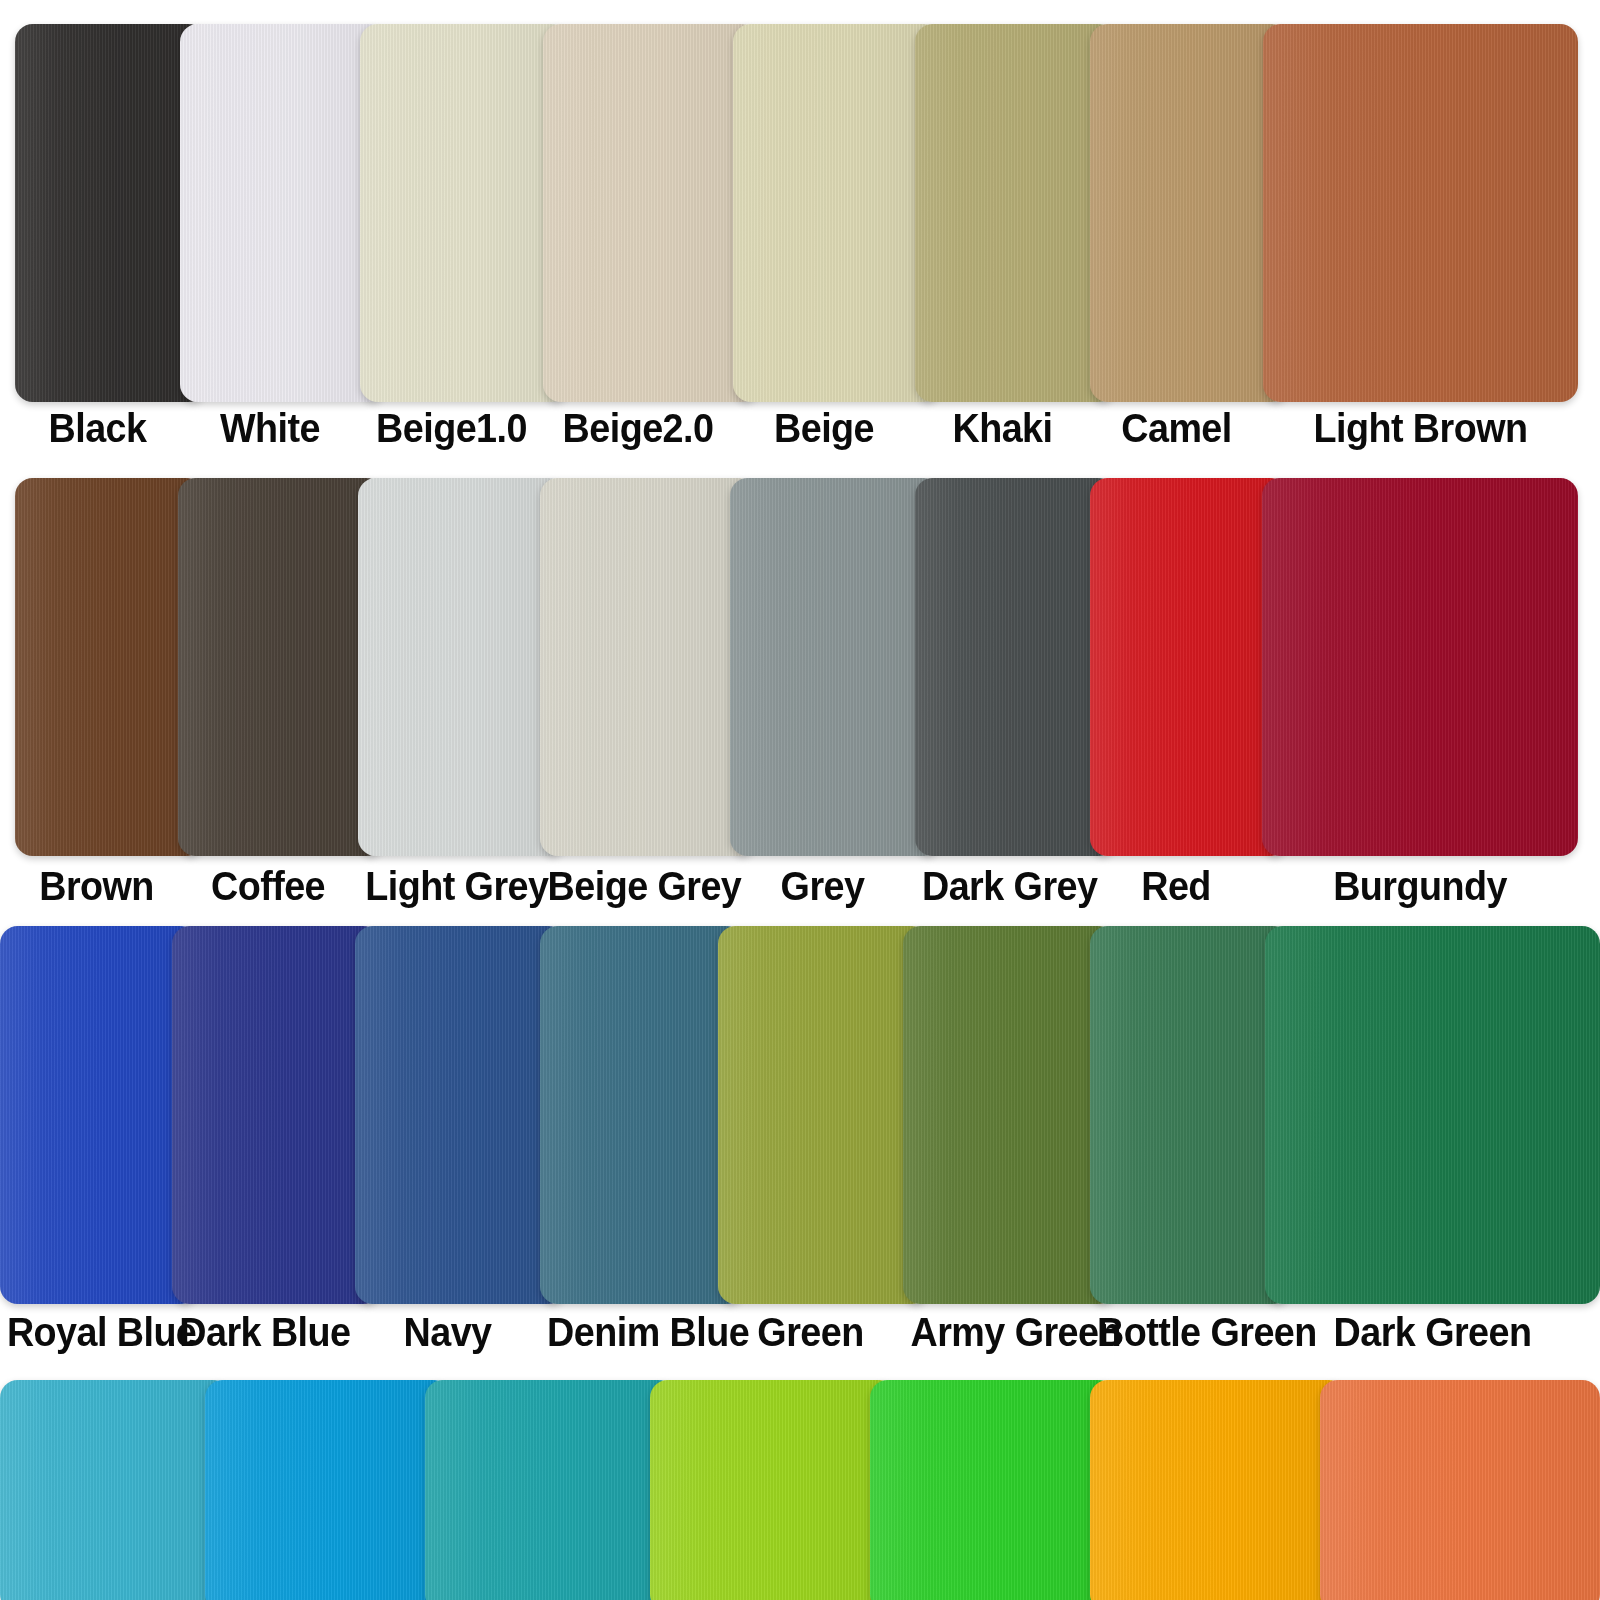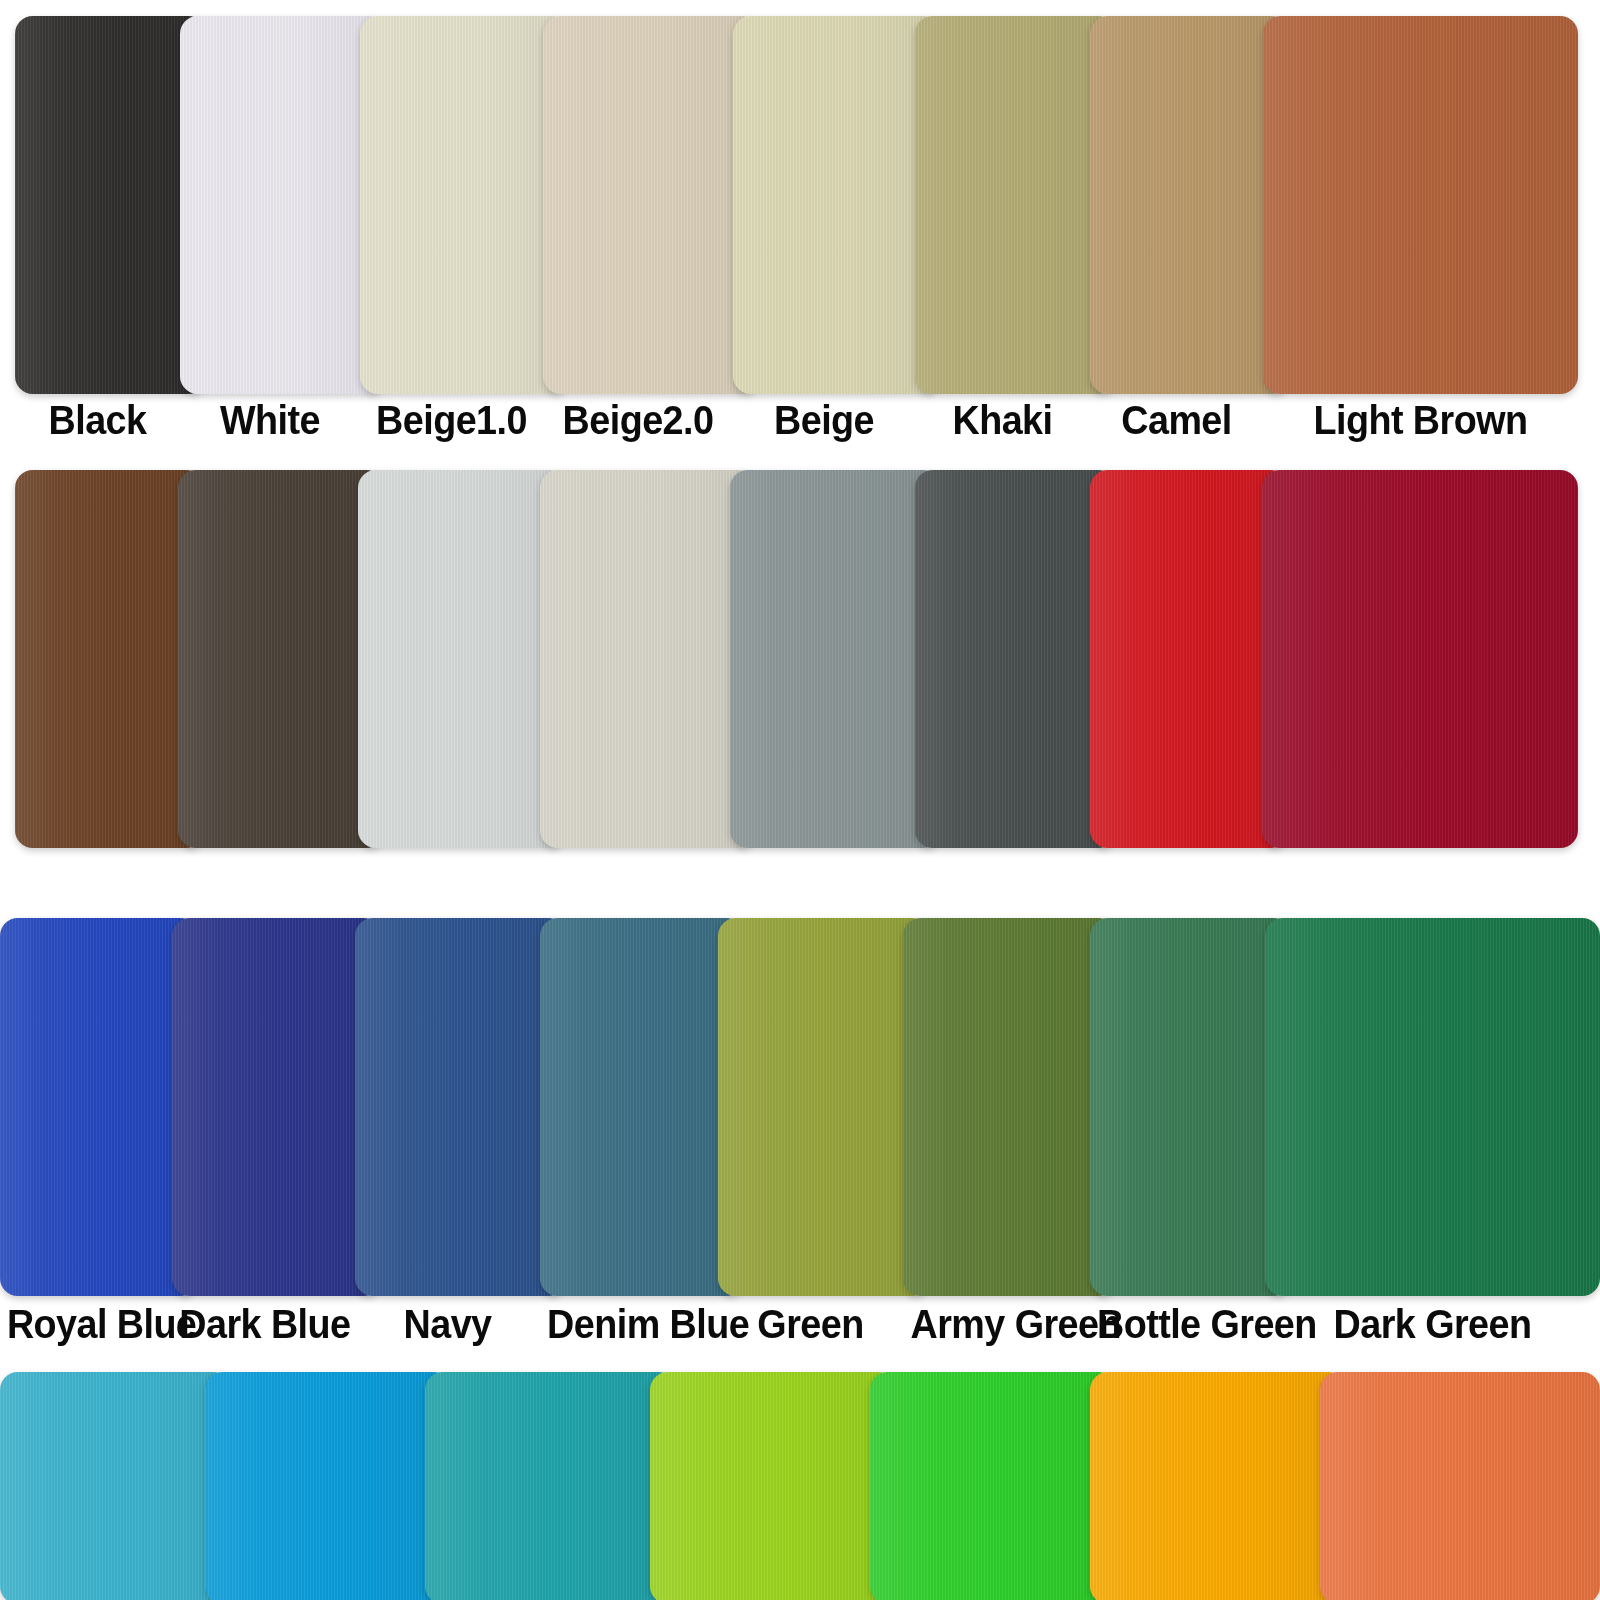--- a/index.html
+++ b/index.html
@@ -10,21 +10,21 @@
   body {
     width: 1600px;
     height: 1600px;
     position: relative;
     overflow: hidden;
     font-family: "Liberation Sans", sans-serif;
   }
 
   #chart {
     position: absolute;
-    left: 0; top: 4px;
+    left: 0; top: 12px;
     width: 1600px;
     height: 1264px;
     background: #ffffff;
   }
 
   .swatch-row {
     position: absolute;
     left: 0;
     width: 1600px;
   }
@@ -147,20 +147,30 @@
         <div class="swatch" style="left: 915px; width: 201px; height: 378px; background: rgb(74, 79, 80); z-index: 15;">
           <div class="tex"></div>
         </div>
         <div class="swatch" style="left: 1090px; width: 198px; height: 378px; background: rgb(212, 25, 32); z-index: 16;">
           <div class="tex"></div>
         </div>
         <div class="swatch" style="left: 1262px; width: 316px; height: 378px; background: rgb(156, 12, 42); z-index: 17;">
           <div class="tex"></div>
         </div>
       </div>
+      <div class="labels" style="top: 380px;">
+        <div class="label" style="left: 15px; width: 163px;">Brown</div>
+        <div class="label" style="left: 178px; width: 180px;">Coffee</div>
+        <div class="label" style="left: 358px; width: 182px;">Light Grey</div>
+        <div class="label" style="left: 540px; width: 190px;">Beige Grey</div>
+        <div class="label" style="left: 730px; width: 185px;">Grey</div>
+        <div class="label" style="left: 915px; width: 175px;">Dark Grey</div>
+        <div class="label" style="left: 1090px; width: 172px;">Red</div>
+        <div class="label" style="left: 1262px; width: 316px;">Burgundy</div>
+      </div>
     </div>
     <div class="swatch-row" style="top: 914px; height: 448px;">
       <div class="swatches" style="height: 378px;">
         <div class="swatch" style="left: 0px; width: 198px; height: 378px; background: rgb(36, 72, 192); z-index: 10;">
           <div class="tex"></div>
         </div>
         <div class="swatch" style="left: 172px; width: 209px; height: 378px; background: rgb(45, 55, 141); z-index: 11;">
           <div class="tex"></div>
         </div>
         <div class="swatch" style="left: 355px; width: 211px; height: 378px; background: rgb(46, 84, 144); z-index: 12;">

